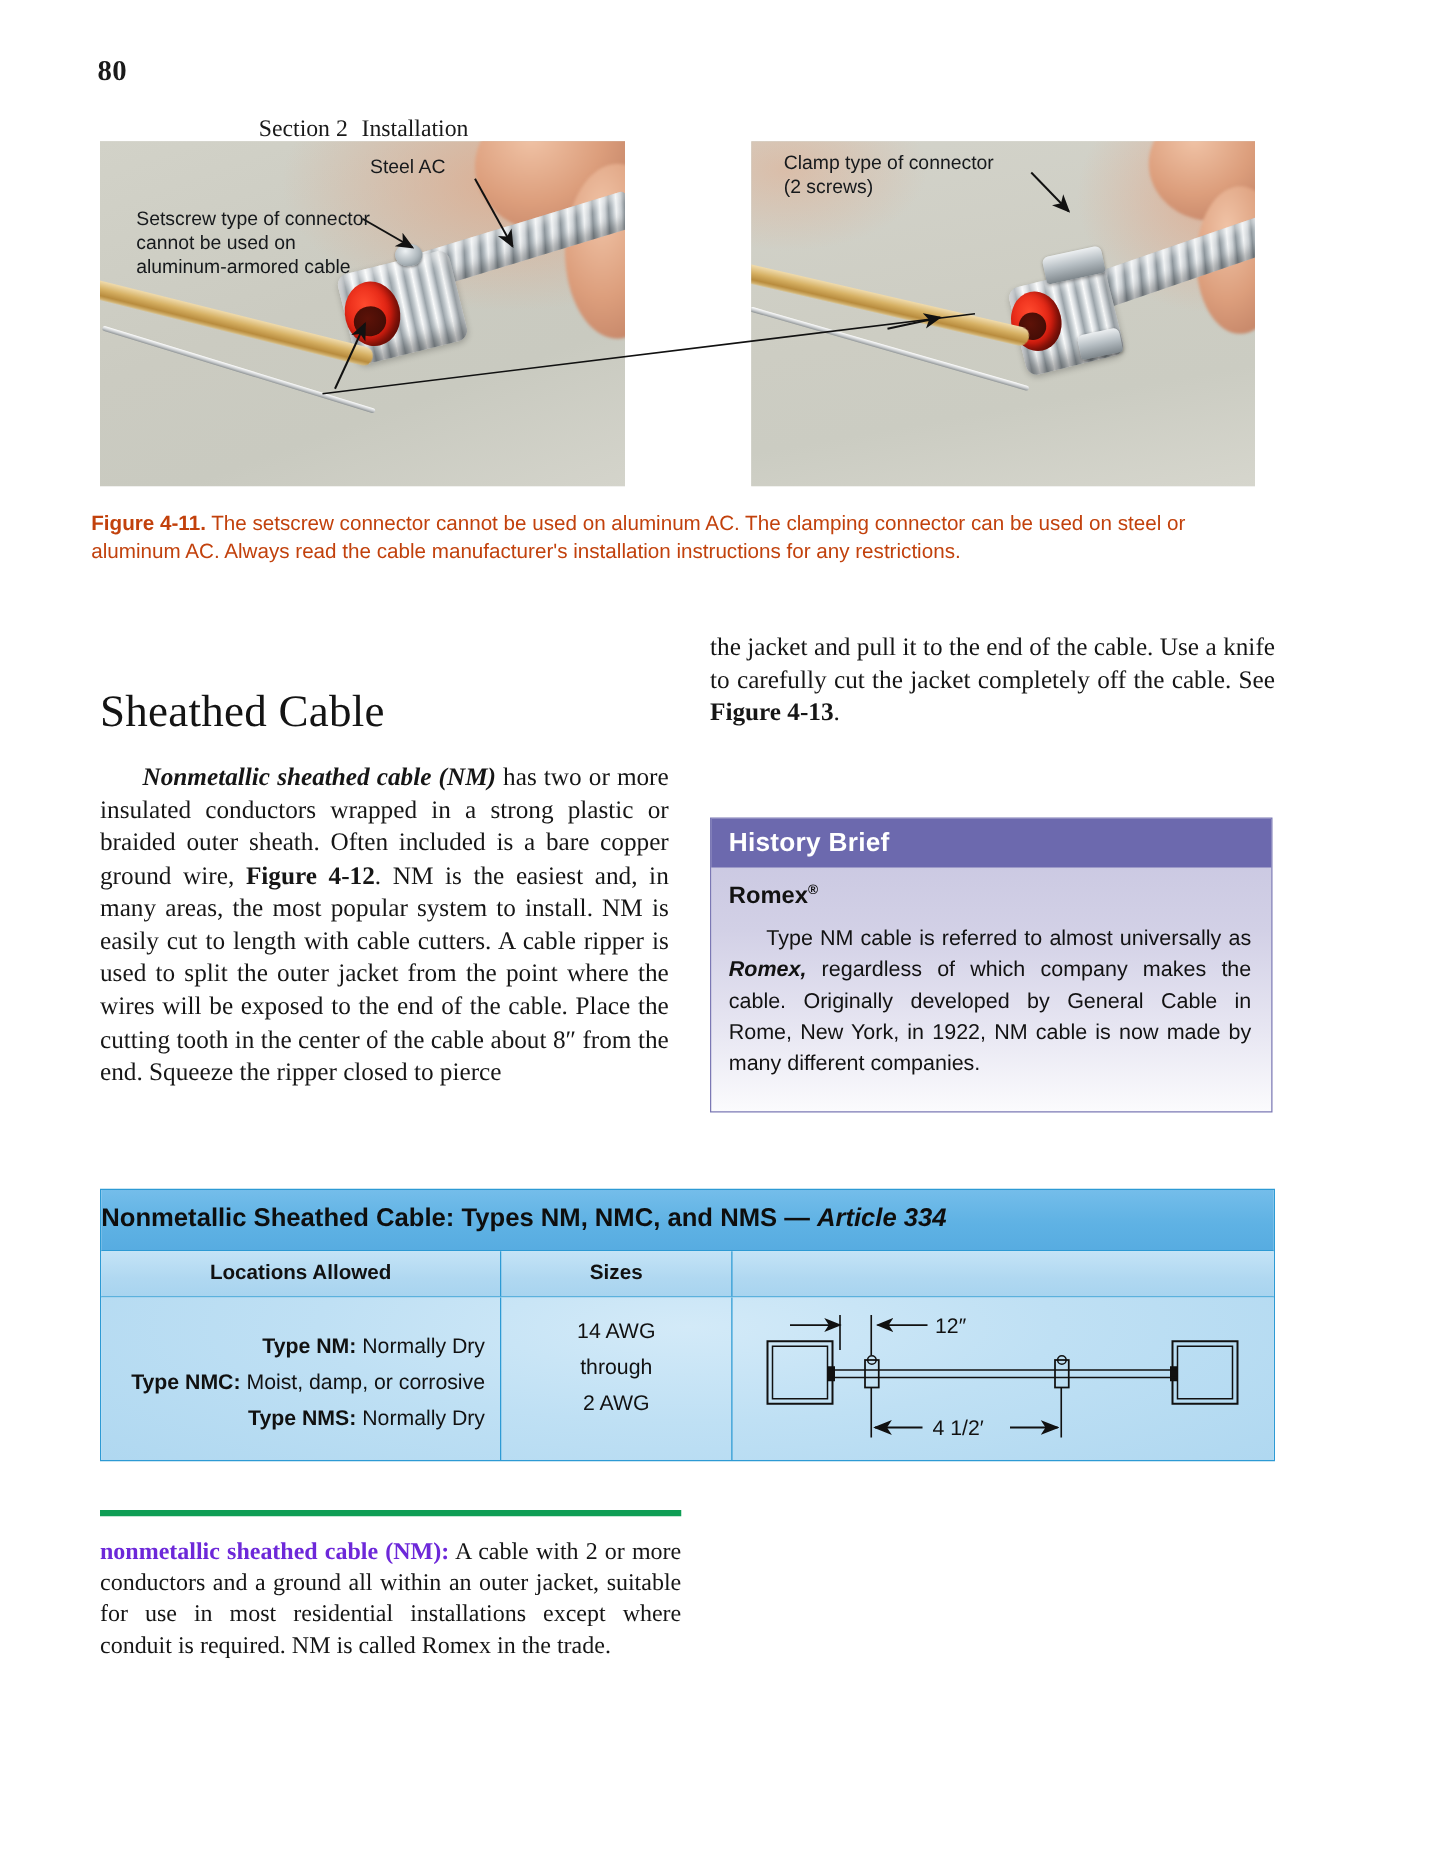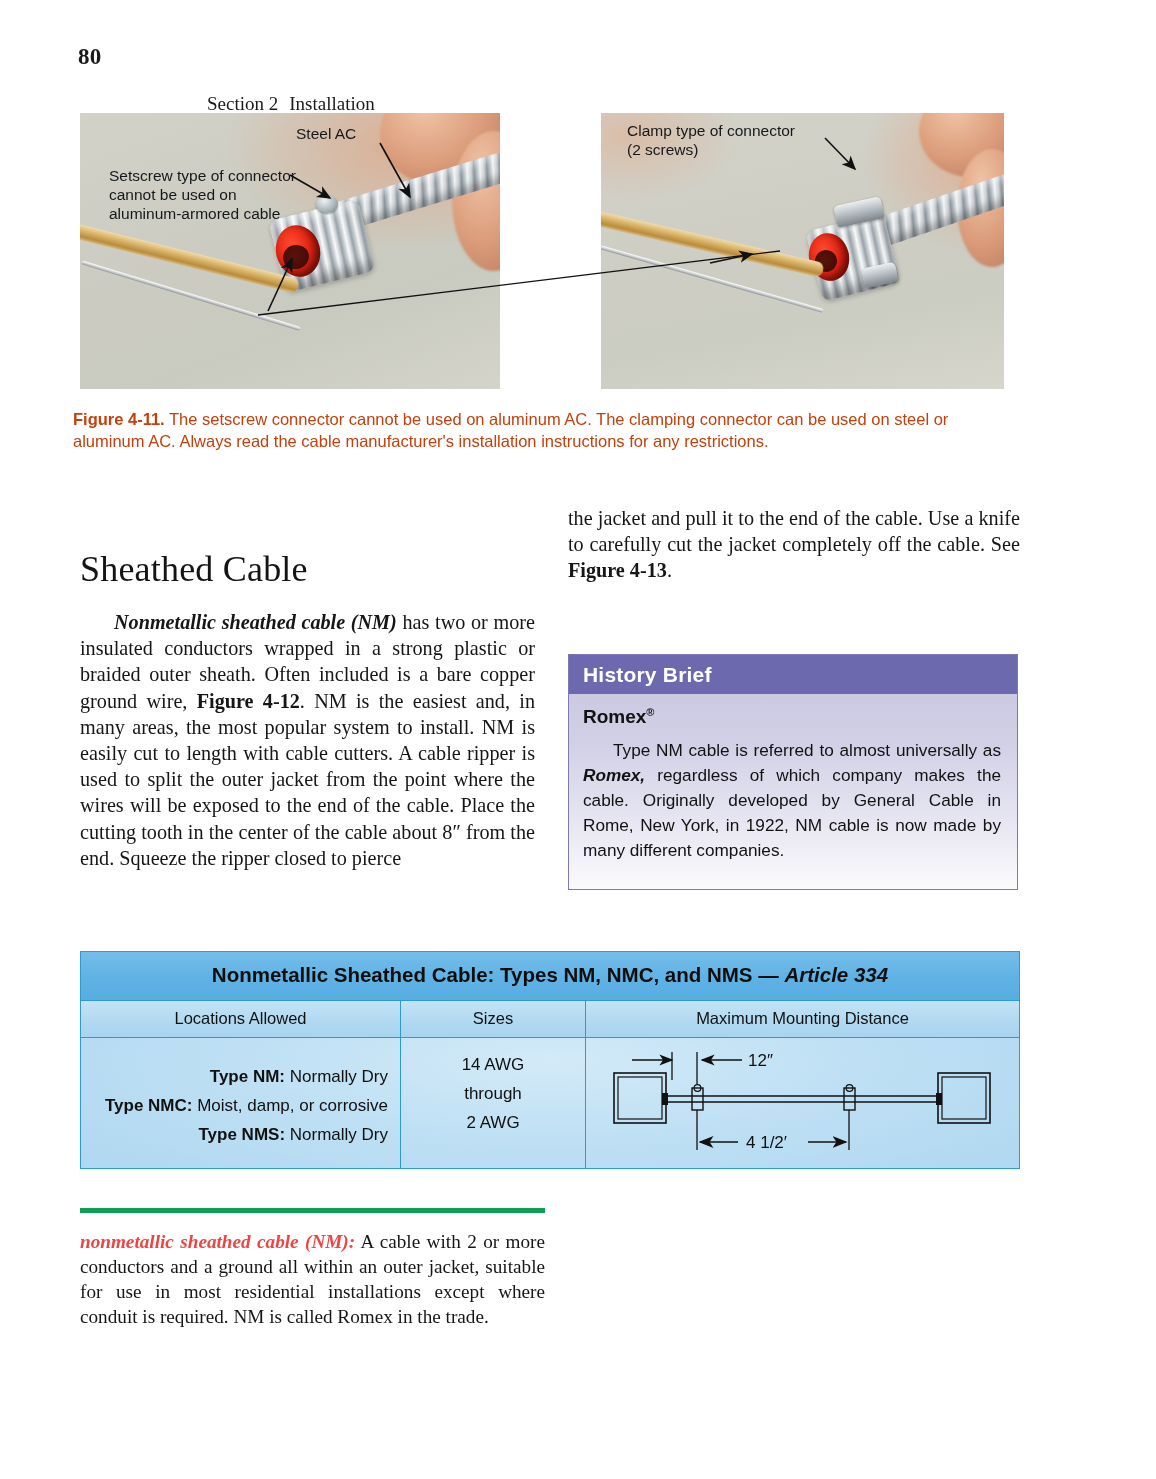--- a/index.html
+++ b/index.html
@@ -264,32 +264,31 @@
     box-sizing: border-box;
   }
   .nm-table .t-title {
     background: linear-gradient(180deg, #74bdea 0%, #5fb2e4 55%, #57ace1 100%);
     border-bottom: 1px solid #2d9ad4;
     font-family: "Liberation Sans", sans-serif;
     font-weight: bold;
     font-size: 20.5px;
     line-height: 20.5px;
     color: #0e0e0e;
-    text-align: center;
     padding: 13px 0 14px;
   }
   .nm-table .t-title i { font-style: italic; }
   .nm-table .t-head {
     display: flex;
     background: linear-gradient(180deg, #c4e3f6 0%, #b0d8f1 60%, #a8d4ef 100%);
     border-bottom: 1px solid #2d9ad4;
   }
   .nm-table .t-head > div {
     font-family: "Liberation Sans", sans-serif;
-    font-weight: normal;
+    font-weight: bold;
     font-size: 16.5px;
     color: #111111;
     text-align: center;
     padding: 8px 0 9px;
   }
   .nm-table .t-body { display: flex; min-height: 130px;
     background: radial-gradient(ellipse 70% 130% at 50% 18%, #d3eaf8 0%, #bfe0f4 45%, #aed7f0 100%); }
   .nm-table .c1 { width: 320px; border-right: 1px solid #2d9ad4; box-sizing: border-box; }
   .nm-table .c2 { width: 185px; border-right: 1px solid #2d9ad4; box-sizing: border-box; }
   .nm-table .c3 { flex: 1; box-sizing: border-box; }
@@ -327,23 +326,22 @@
   }
   .glossary p {
     margin: 0;
     font-family: "Liberation Serif", serif;
     font-size: 19.2px;
     line-height: 25px;
     text-align: justify;
     color: #161616;
   }
   .glossary .term {
-    font-style: italic;
     font-weight: bold;
-    color: #ef4444;
+    color: #6d28d9;
   }
 </style>
 </head>
 <body>
 
 <div class="runhead">
   <span class="folio">80</span>
   <span class="sec"><span>Section 2</span><span class="gap"></span><span>Installation</span></span>
 </div>
 
@@ -426,21 +424,20 @@
   <div class="hb-sub"><span>Romex</span><sup>®</sup></div>
   <div class="hb-body"><span>Type NM cable is referred to almost univer­sally as </span><b>Romex,</b><span> regardless of which company makes the cable. Originally developed by General Cable in Rome, New York, in 1922, NM cable is now made by many different companies.</span></div>
 </div>
 
 <div class="nm-table">
   <div class="t-title"><span>Nonmetallic Sheathed Cable: Types NM, NMC, and NMS — </span><i>Article 334</i></div>
 
   <div class="t-head">
     <div class="c1">Locations Allowed</div>
     <div class="c2">Sizes</div>
-    <div class="c3">Maximum Mounting Distance</div>
   </div>
 
   <div class="t-body">
     <div class="c1">
       <div class="loc-list">
         <div><b>Type NM:</b><span> Normally Dry</span></div>
         <div><b>Type NMC:</b><span> Moist, damp, or corrosive</span></div>
         <div><b>Type NMS:</b><span> Normally Dry</span></div>
       </div>
     </div>

